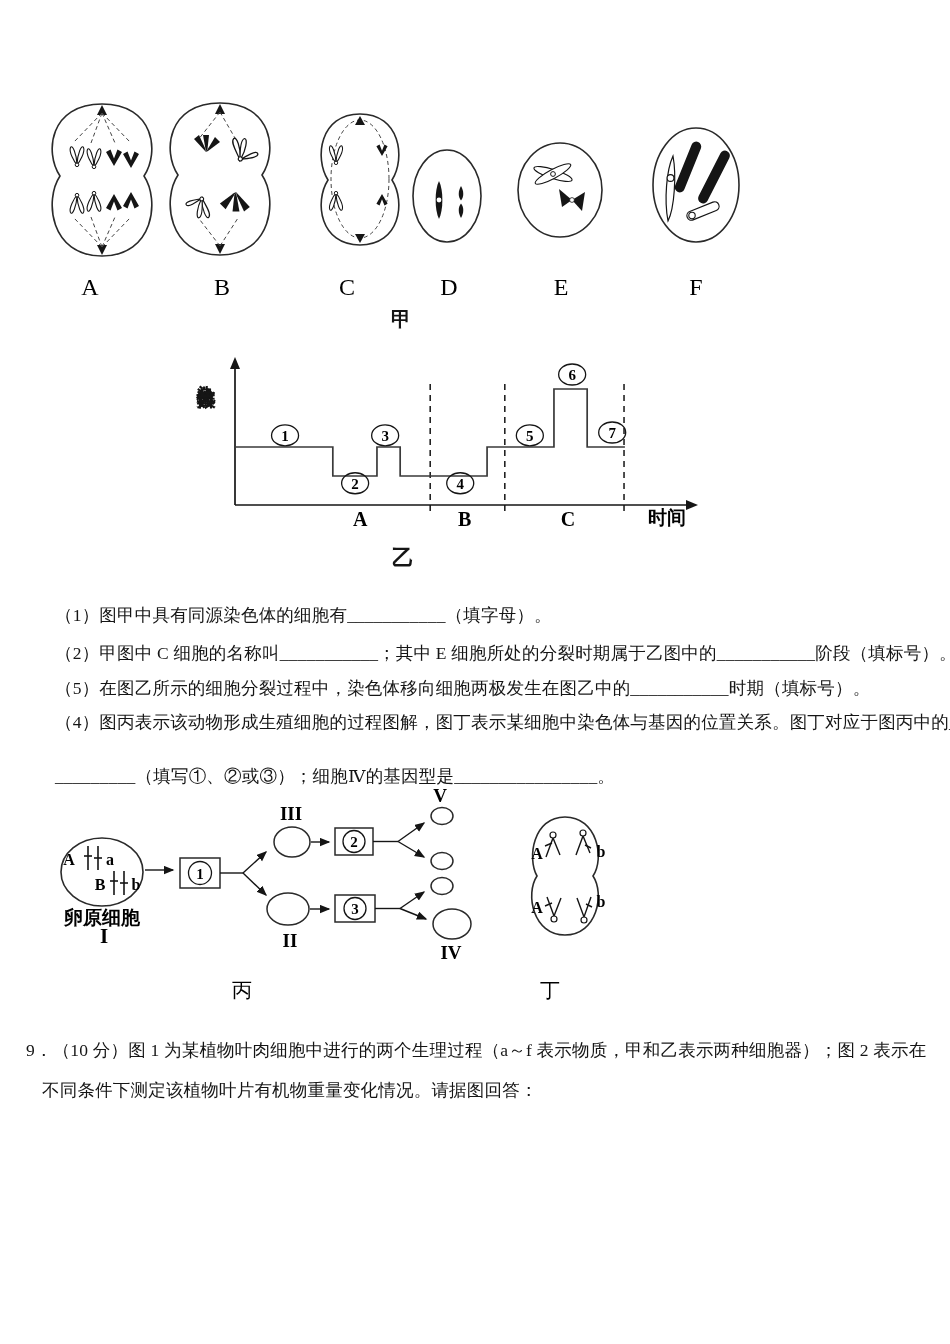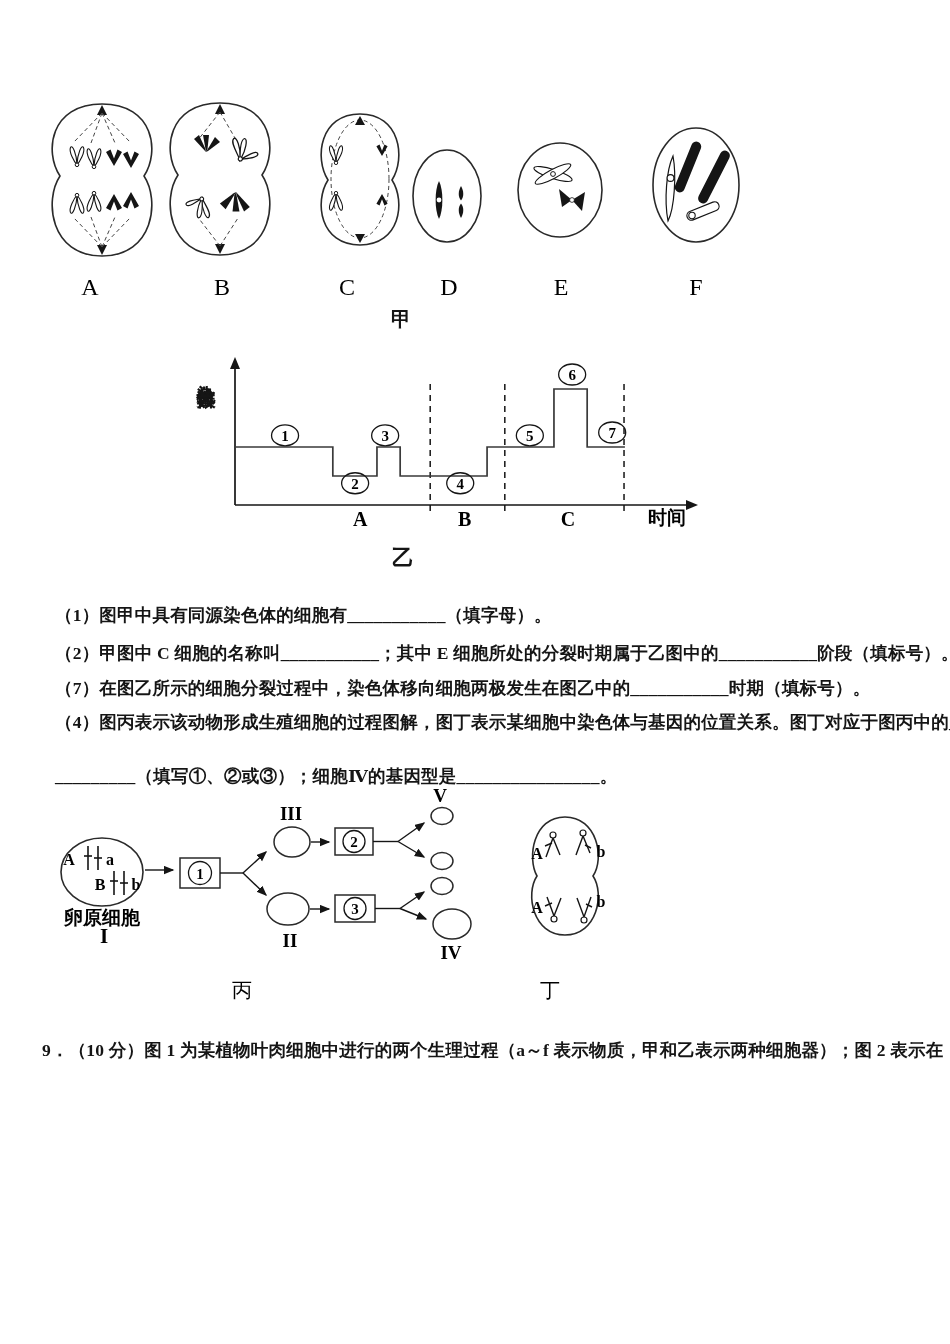--- a/index.html
+++ b/index.html
@@ -4,21 +4,21 @@
 <style>
   html,body{margin:0;padding:0;background:#e8e8e8;}
   .page{
     position:relative;width:950px;height:1344px;margin:0 auto;
     background:#ffffff;overflow:hidden;
     font-family:"Liberation Serif","DejaVu Serif",serif;color:#151515;
   }
   .abs{position:absolute;}
   .qline{
     position:absolute;left:55px;white-space:nowrap;
-    font-size:17.5px;font-weight:bold;letter-spacing:0.2px;text-align:right;
+    font-size:17.5px;font-weight:normal;letter-spacing:0.2px;text-align:right;
   }
   .caption{
     position:absolute;font-size:20px;font-weight:bold;text-align:center;
   }
   .ylabel{
     position:absolute;left:197px;top:369px;
     font-size:19px;font-weight:bold;line-height:19px;
     writing-mode:vertical-rl;text-orientation:upright;letter-spacing:2px;
   }
   svg{position:absolute;overflow:visible;}
@@ -176,21 +176,21 @@
       <text x="427.195" y="86" text-anchor="middle" style="font-size:15px;font-weight:bold">7</text>
       <text x="175.125" y="174" text-anchor="middle" style="font-size:20px;font-weight:bold">A</text>
       <text x="279.775" y="174" text-anchor="middle" style="font-size:20px;font-weight:bold">B</text>
       <text x="383.06" y="174" text-anchor="middle" style="font-size:20px;font-weight:bold">C</text>
       <text x="482" y="172" text-anchor="middle" style="font-size:19px;font-weight:bold">时间</text>
     </svg>
   <div class="caption" style="left:388px;top:543px;width:30px;font-size:22px">乙</div>
 
   <div class="qline" style="top:603px">（1）图甲中具有同源染色体的细胞有___________（填字母）。</div>
   <div class="qline" style="top:641px">（2）甲图中 C 细胞的名称叫___________；其中 E 细胞所处的分裂时期属于乙图中的___________阶段（填标号）。</div>
-  <div class="qline" style="top:676px">（7）在图乙所示的细胞分裂过程中，染色体移向细胞两极发生在图乙中的___________时期（填标号）。</div>
+  <div class="qline" style="top:676px">（5）在图乙所示的细胞分裂过程中，染色体移向细胞两极发生在图乙中的___________时期（填标号）。</div>
   <div class="qline" style="top:710px">（4）图丙表示该动物形成生殖细胞的过程图解，图丁表示某细胞中染色体与基因的位置关系。图丁对应于图丙中的__</div>
   <div class="qline" style="top:764px">_________（填写①、②或③）；细胞Ⅳ的基因型是________________。</div>
 
   <svg style="left:40px;top:782px" width="620" height="230" viewBox="0 0 620 230">
 
     <g>
       <ellipse cx="62" cy="90" rx="41" ry="34" fill="none" stroke="#2a2a2a" stroke-width="1.6"></ellipse>
       <text class="allele" x="29" y="83" text-anchor="middle">A</text>
       <g stroke="#151515" stroke-width="1.6">
         <line x1="48" y1="64" x2="48" y2="88"></line>
@@ -274,15 +274,16 @@
         <path d="M537,116 L544,135 L551,115"></path>
         <path d="M546,122 L552,125"></path>
       </g>
       <circle cx="514" cy="137" r="3" fill="#fff" stroke="#151515" stroke-width="1.2"></circle>
       <circle cx="544" cy="138" r="3" fill="#fff" stroke="#151515" stroke-width="1.2"></circle>
       <text class="allele" x="561" y="125" text-anchor="middle">b</text>
     </g>
     <text x="510" y="215" text-anchor="middle" style="font-size:20px">丁</text>
   </svg>
 
-  <div class="qline" style="left:42px;top:1038px">9．（10 分）图 1 为某植物叶肉细胞中进行的两个生理过程（a～f 表示物质，甲和乙表示两种细胞器）；图 2 表示在</div>
+  <div class="qline" style="left:26px;top:1038px">9．（10 分）图 1 为某植物叶肉细胞中进行的两个生理过程（a～f 表示物质，甲和乙表示两种细胞器）；图 2 表示在</div>
+  <div class="qline" style="left:42px;top:1078px">不同条件下测定该植物叶片有机物重量变化情况。请据图回答：</div>
 
 </div>
 
 </body></html>

